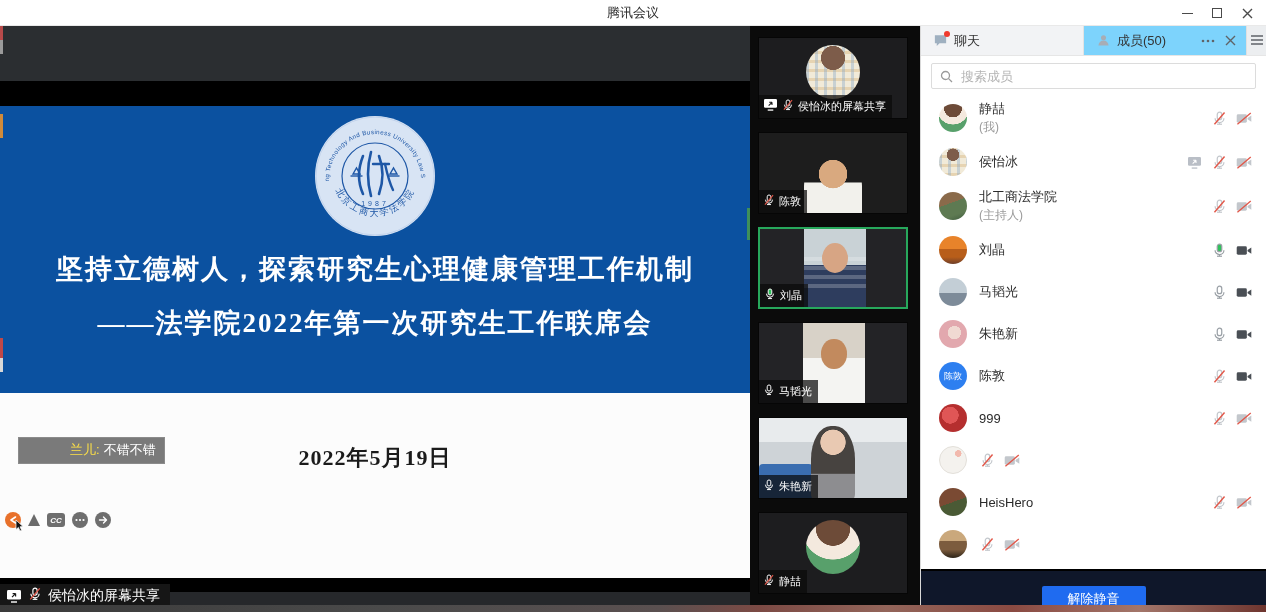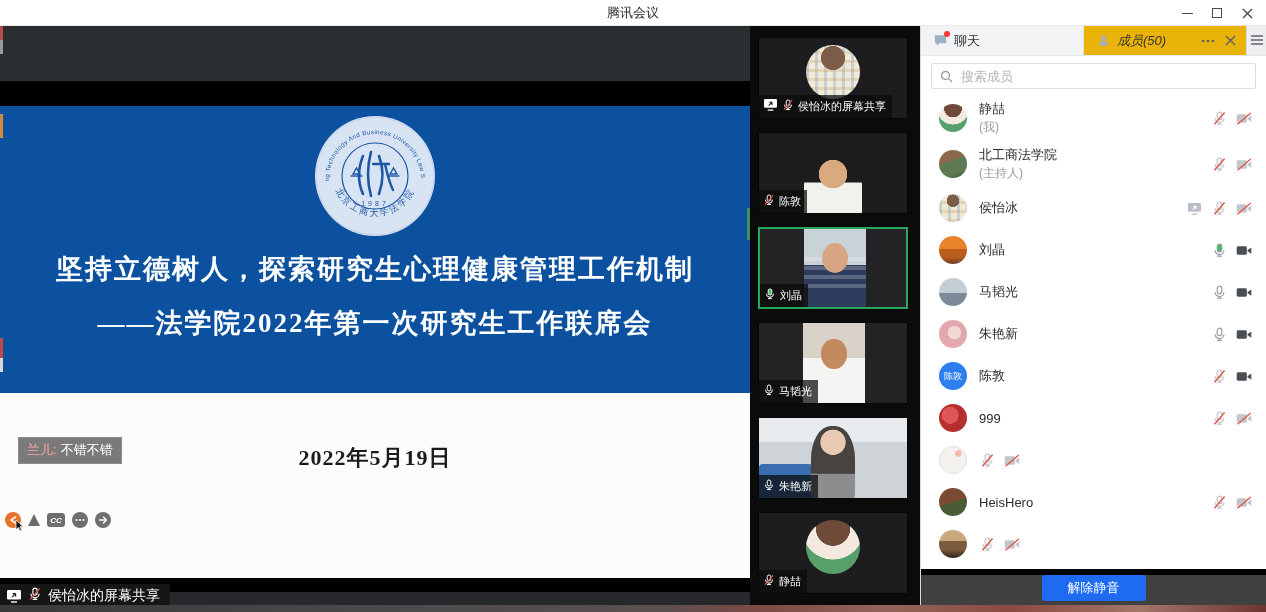--- a/index.html
+++ b/index.html
@@ -27,21 +27,21 @@
   .bar-black2{height:14px;background:#000;}
   .strip-bottom{height:58px;background:#26282b;}
 
   .logo-wrap{position:absolute;left:50%;top:8px;transform:translateX(-50%);}
   .slide-titles{position:absolute;left:0;right:0;top:150px;color:#fff;font-family:"Liberation Serif", serif;font-weight:bold;}
   .slide-line{font-size:27px;letter-spacing:2px;line-height:1;}
   .slide-line + .slide-line{margin-top:27px;}
   .slide-date{position:absolute;left:0;right:0;top:50px;text-align:center;color:#1b1b1b;font-family:"Liberation Serif", serif;font-weight:bold;font-size:22px;letter-spacing:1px;}
 
   .caption{position:absolute;left:18px;top:411px;background:rgba(104,104,104,0.88);border:1px solid rgba(150,150,150,0.6);padding:3px 8px 4px 8px;font-size:13px;white-space:nowrap;}
-  .caption .spk{color:#fca5a5;margin-right:4px;}
+  .caption .spk{color:#fde047;margin-right:4px;margin-left:43px;}
   .caption .ctext{color:#ffffff;}
 
   .pres-controls{position:absolute;left:5px;top:486px;display:flex;align-items:center;gap:7px;font-style:italic;}
   .pc{width:16px;height:16px;border-radius:50%;background:#6e6e6e;display:flex;align-items:center;justify-content:center;position:relative;flex:none;}
   .pc.orange{background:#e8712b;}
   .pc svg{display:block;}
   .pc-cc{width:18px;height:14px;border-radius:3px;background:#6e6e6e;color:#fff;font-size:8px;font-weight:bold;display:flex;align-items:center;justify-content:center;letter-spacing:0;}
   .pc-tri{width:0;height:0;border-left:6px solid transparent;border-right:6px solid transparent;border-bottom:12px solid #6b6b6b;}
   .cursor-overlay{position:absolute;right:-4px;bottom:-4px;}
 
@@ -84,21 +84,21 @@
   .a-999{background:radial-gradient(circle at 40% 40%,#e05656 0 35%,#b52f2f 36% 70%,#7d1f1f 100%);}
   .a-du{background:radial-gradient(circle at 70% 25%,#f2b9ad 0 12%,rgba(0,0,0,0) 13%),#f4f2ee;border:1px solid #e3e0da;}
   .a-heishero{background:linear-gradient(160deg,#7a4a33 0 50%,#4a5a35 50% 100%);}
   .a-jane{background:linear-gradient(180deg,#caa87c 0 40%,#7c5c3e 40% 70%,#2c2318 100%);}
 
   
   .panel{width:346px;flex:none;background:#ffffff;display:flex;flex-direction:column;border-left:1px solid #d9d9d9;}
   .tabbar{height:30px;display:flex;flex:none;border-bottom:1px solid #e6e6e6;}
   .tab{flex:1;display:flex;align-items:center;padding-left:12px;gap:6px;font-size:13px;color:#333;cursor:default;}
   .tab-chat{background:#f2f3f5;border-right:1px solid #e3e3e3;position:relative;}
-  .tab-members{background:#eab308;position:relative;font-style:italic;}
+  .tab-members{background:#7dd3fc;position:relative;}
   .tab-tools{display:flex;align-items:center;gap:10px;margin-left:auto;padding-right:10px;}
   .menu-strip{width:20px;background:#eceef0;display:flex;align-items:flex-start;justify-content:center;padding-top:9px;border-left:1px solid #e0e0e0;}
   .chat-icon-wrap{position:relative;display:flex;}
   .red-dot{position:absolute;right:-2px;top:-2px;width:6px;height:6px;border-radius:50%;background:#f03b2e;}
 
   .search-row{padding:7px 10px 6px 10px;flex:none;}
   .search-box{display:flex;align-items:center;gap:6px;height:26px;border:1px solid #dcdcdc;border-radius:2px;background:#fff;padding:0 8px;}
   .search-box input{border:none;outline:none;flex:1;font-size:13px;color:#be185d;background:transparent;font-family:"Liberation Sans",sans-serif;}
   .search-box input::placeholder{color:#b3b3b3;}
 
@@ -106,21 +106,21 @@
   .mrow{display:flex;align-items:center;height:42px;padding:0 14px 0 18px;}
   .mrow.tall{height:46px;}
   .avatar{width:28px;height:28px;border-radius:50%;flex:none;margin-right:12px;display:flex;align-items:center;justify-content:center;overflow:hidden;}
   .avatar-text{color:#fff;font-size:9px;line-height:1;}
   .mtext{flex:1;min-width:0;}
   .mname{font-size:13px;color:#2b2b2b;white-space:nowrap;overflow:hidden;text-overflow:ellipsis;}
   .msub{font-size:12px;color:#9a9a9a;margin-top:1px;}
   .micons{display:flex;align-items:center;gap:9px;flex:none;}
   .icon-btn{display:flex;align-items:center;justify-content:center;width:16px;height:16px;}
 
-  .pfooter{flex:none;height:43px;border-top:6px solid #000000;display:flex;align-items:flex-start;justify-content:center;background:#404040;}
+  .pfooter{flex:none;height:43px;border-top:2px solid #000000;display:flex;align-items:flex-end;justify-content:center;background:#0f172a;}
   .unmute-btn{background:#1f6bf0;color:#fff;border:none;border-radius:2px;font-size:13px;padding:4px 26px;cursor:default;font-family:"Liberation Sans",sans-serif;}
 
   
   .desk-strip{position:absolute;left:0;right:0;bottom:0;height:7px;background:linear-gradient(90deg,#3a3a3a 0%,#4a4a4a 30%,#5a5050 52%,#7c4a44 60%,#93655a 70%,#8a4a42 80%,#a3766a 90%,#6e352f 100%);}
 </style>
 </head>
 <body>
 
 <div class="app">
 
@@ -401,48 +401,20 @@
               </span>
       <span class="icon-btn cam-slot">
                 <svg width="16" height="13" viewBox="0 0 18 14">
                   <rect x="0.8" y="2.2" width="11.4" height="9.6" rx="1.6" fill="#c3c7cc"></rect>
                   <path d="M13 6.4 L17.2 3.6 v7 L13 7.8 z" fill="#c3c7cc"></path>
                   <line x1="1.6" y1="13.4" x2="16.6" y2="0.8" stroke="#e25749" stroke-width="1.5"></line>
                 </svg>
               </span>
     </div>
   </div>
-          <div class="mrow tall">
-    <div class="avatar a-bgs">
-              <span class="avatar-text"></span>
-            </div>
-    <div class="mtext">
-      <div class="mname">北工商法学院</div>
-      <div class="msub">(主持人)</div>
-    </div>
-    <div class="micons">
-
-      <span class="icon-btn mic-slot">
-                <svg width="15" height="15" viewBox="0 0 16 16">
-                  <rect x="5.6" y="1.3" width="4.8" height="8" rx="2.4" fill="none" stroke="#c3c7cc" stroke-width="1.3"></rect>
-                  <path d="M3.3 7.6 a4.7 4.7 0 0 0 9.4 0" fill="none" stroke="#c3c7cc" stroke-width="1.3"></path>
-                  <line x1="8" y1="12.3" x2="8" y2="14.1" stroke="#c3c7cc" stroke-width="1.3"></line>
-                  <line x1="5.3" y1="14.1" x2="10.7" y2="14.1" stroke="#c3c7cc" stroke-width="1.3"></line>
-                  <line x1="2.6" y1="14.2" x2="13.4" y2="1.6" stroke="#e25749" stroke-width="1.5"></line>
-                </svg>
-              </span>
-      <span class="icon-btn cam-slot">
-                <svg width="16" height="13" viewBox="0 0 18 14">
-                  <rect x="0.8" y="2.2" width="11.4" height="9.6" rx="1.6" fill="#c3c7cc"></rect>
-                  <path d="M13 6.4 L17.2 3.6 v7 L13 7.8 z" fill="#c3c7cc"></path>
-                  <line x1="1.6" y1="13.4" x2="16.6" y2="0.8" stroke="#e25749" stroke-width="1.5"></line>
-                </svg>
-              </span>
-    </div>
-  </div>
           <div class="mrow">
     <div class="avatar a-houyibing">
               <span class="avatar-text"></span>
             </div>
     <div class="mtext">
       <div class="mname">侯怡冰</div>
 
     </div>
     <div class="micons">
       <span class="icon-btn share-slot">
@@ -463,20 +435,48 @@
               </span>
       <span class="icon-btn cam-slot">
                 <svg width="16" height="13" viewBox="0 0 18 14">
                   <rect x="0.8" y="2.2" width="11.4" height="9.6" rx="1.6" fill="#c3c7cc"></rect>
                   <path d="M13 6.4 L17.2 3.6 v7 L13 7.8 z" fill="#c3c7cc"></path>
                   <line x1="1.6" y1="13.4" x2="16.6" y2="0.8" stroke="#e25749" stroke-width="1.5"></line>
                 </svg>
               </span>
     </div>
   </div>
+          <div class="mrow tall">
+    <div class="avatar a-bgs">
+              <span class="avatar-text"></span>
+            </div>
+    <div class="mtext">
+      <div class="mname">北工商法学院</div>
+      <div class="msub">(主持人)</div>
+    </div>
+    <div class="micons">
+
+      <span class="icon-btn mic-slot">
+                <svg width="15" height="15" viewBox="0 0 16 16">
+                  <rect x="5.6" y="1.3" width="4.8" height="8" rx="2.4" fill="none" stroke="#c3c7cc" stroke-width="1.3"></rect>
+                  <path d="M3.3 7.6 a4.7 4.7 0 0 0 9.4 0" fill="none" stroke="#c3c7cc" stroke-width="1.3"></path>
+                  <line x1="8" y1="12.3" x2="8" y2="14.1" stroke="#c3c7cc" stroke-width="1.3"></line>
+                  <line x1="5.3" y1="14.1" x2="10.7" y2="14.1" stroke="#c3c7cc" stroke-width="1.3"></line>
+                  <line x1="2.6" y1="14.2" x2="13.4" y2="1.6" stroke="#e25749" stroke-width="1.5"></line>
+                </svg>
+              </span>
+      <span class="icon-btn cam-slot">
+                <svg width="16" height="13" viewBox="0 0 18 14">
+                  <rect x="0.8" y="2.2" width="11.4" height="9.6" rx="1.6" fill="#c3c7cc"></rect>
+                  <path d="M13 6.4 L17.2 3.6 v7 L13 7.8 z" fill="#c3c7cc"></path>
+                  <line x1="1.6" y1="13.4" x2="16.6" y2="0.8" stroke="#e25749" stroke-width="1.5"></line>
+                </svg>
+              </span>
+    </div>
+  </div>
           <div class="mrow">
     <div class="avatar a-liujing">
               <span class="avatar-text"></span>
             </div>
     <div class="mtext">
       <div class="mname">刘晶</div>
 
     </div>
     <div class="micons">
 

